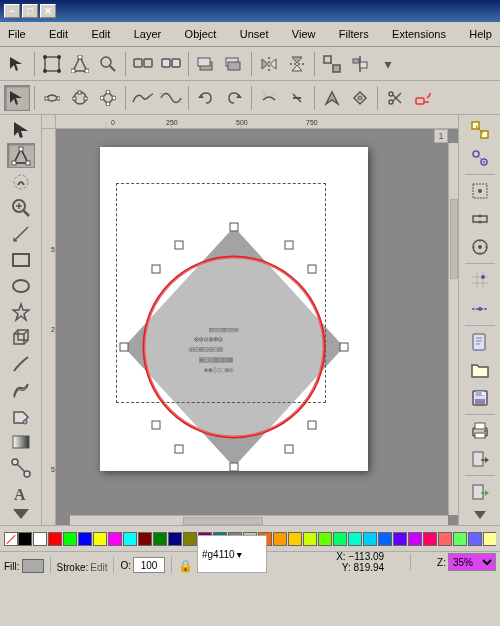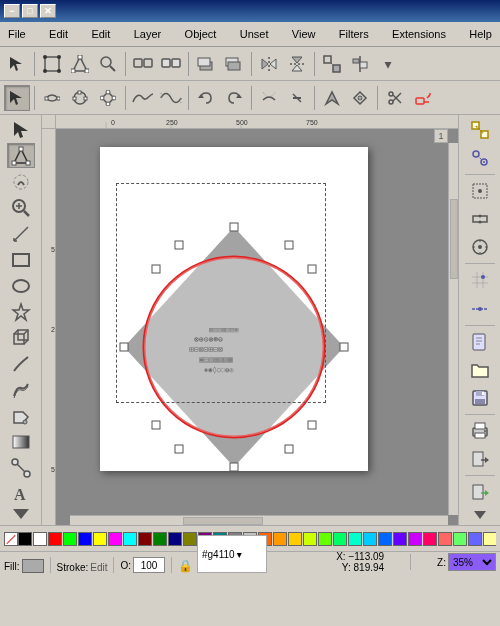--- a/index.html
+++ b/index.html
@@ -235,21 +235,21 @@
     }
     .coord-display {
       font-size: 10px;
       display: flex; flex-direction: column; align-items: flex-end;
     }
     .zoom-box {
       display: flex; align-items: center; gap: 2px;
     }
     .zoom-select {
       width: 48px; height: 18px;
-      background: #8b5cf6;
+      background: #d946ef;
       border: 1px solid #888;
       font-size: 10px;
     }
 
     
     .color-palette {
       height: 26px;
       background: #d4d0c8;
       border-top: 1px solid #aaa;
       display: flex;

